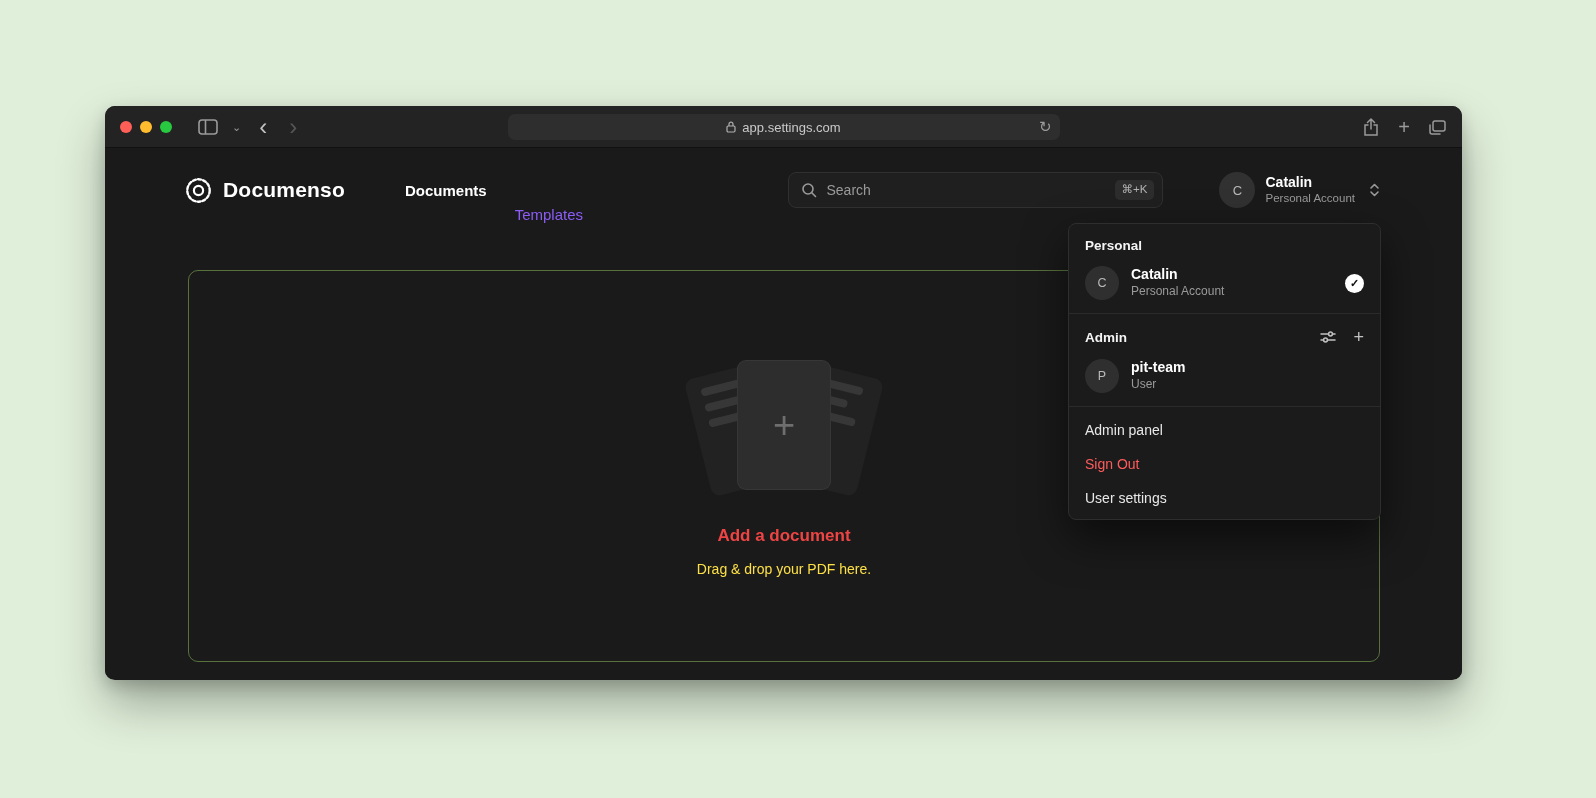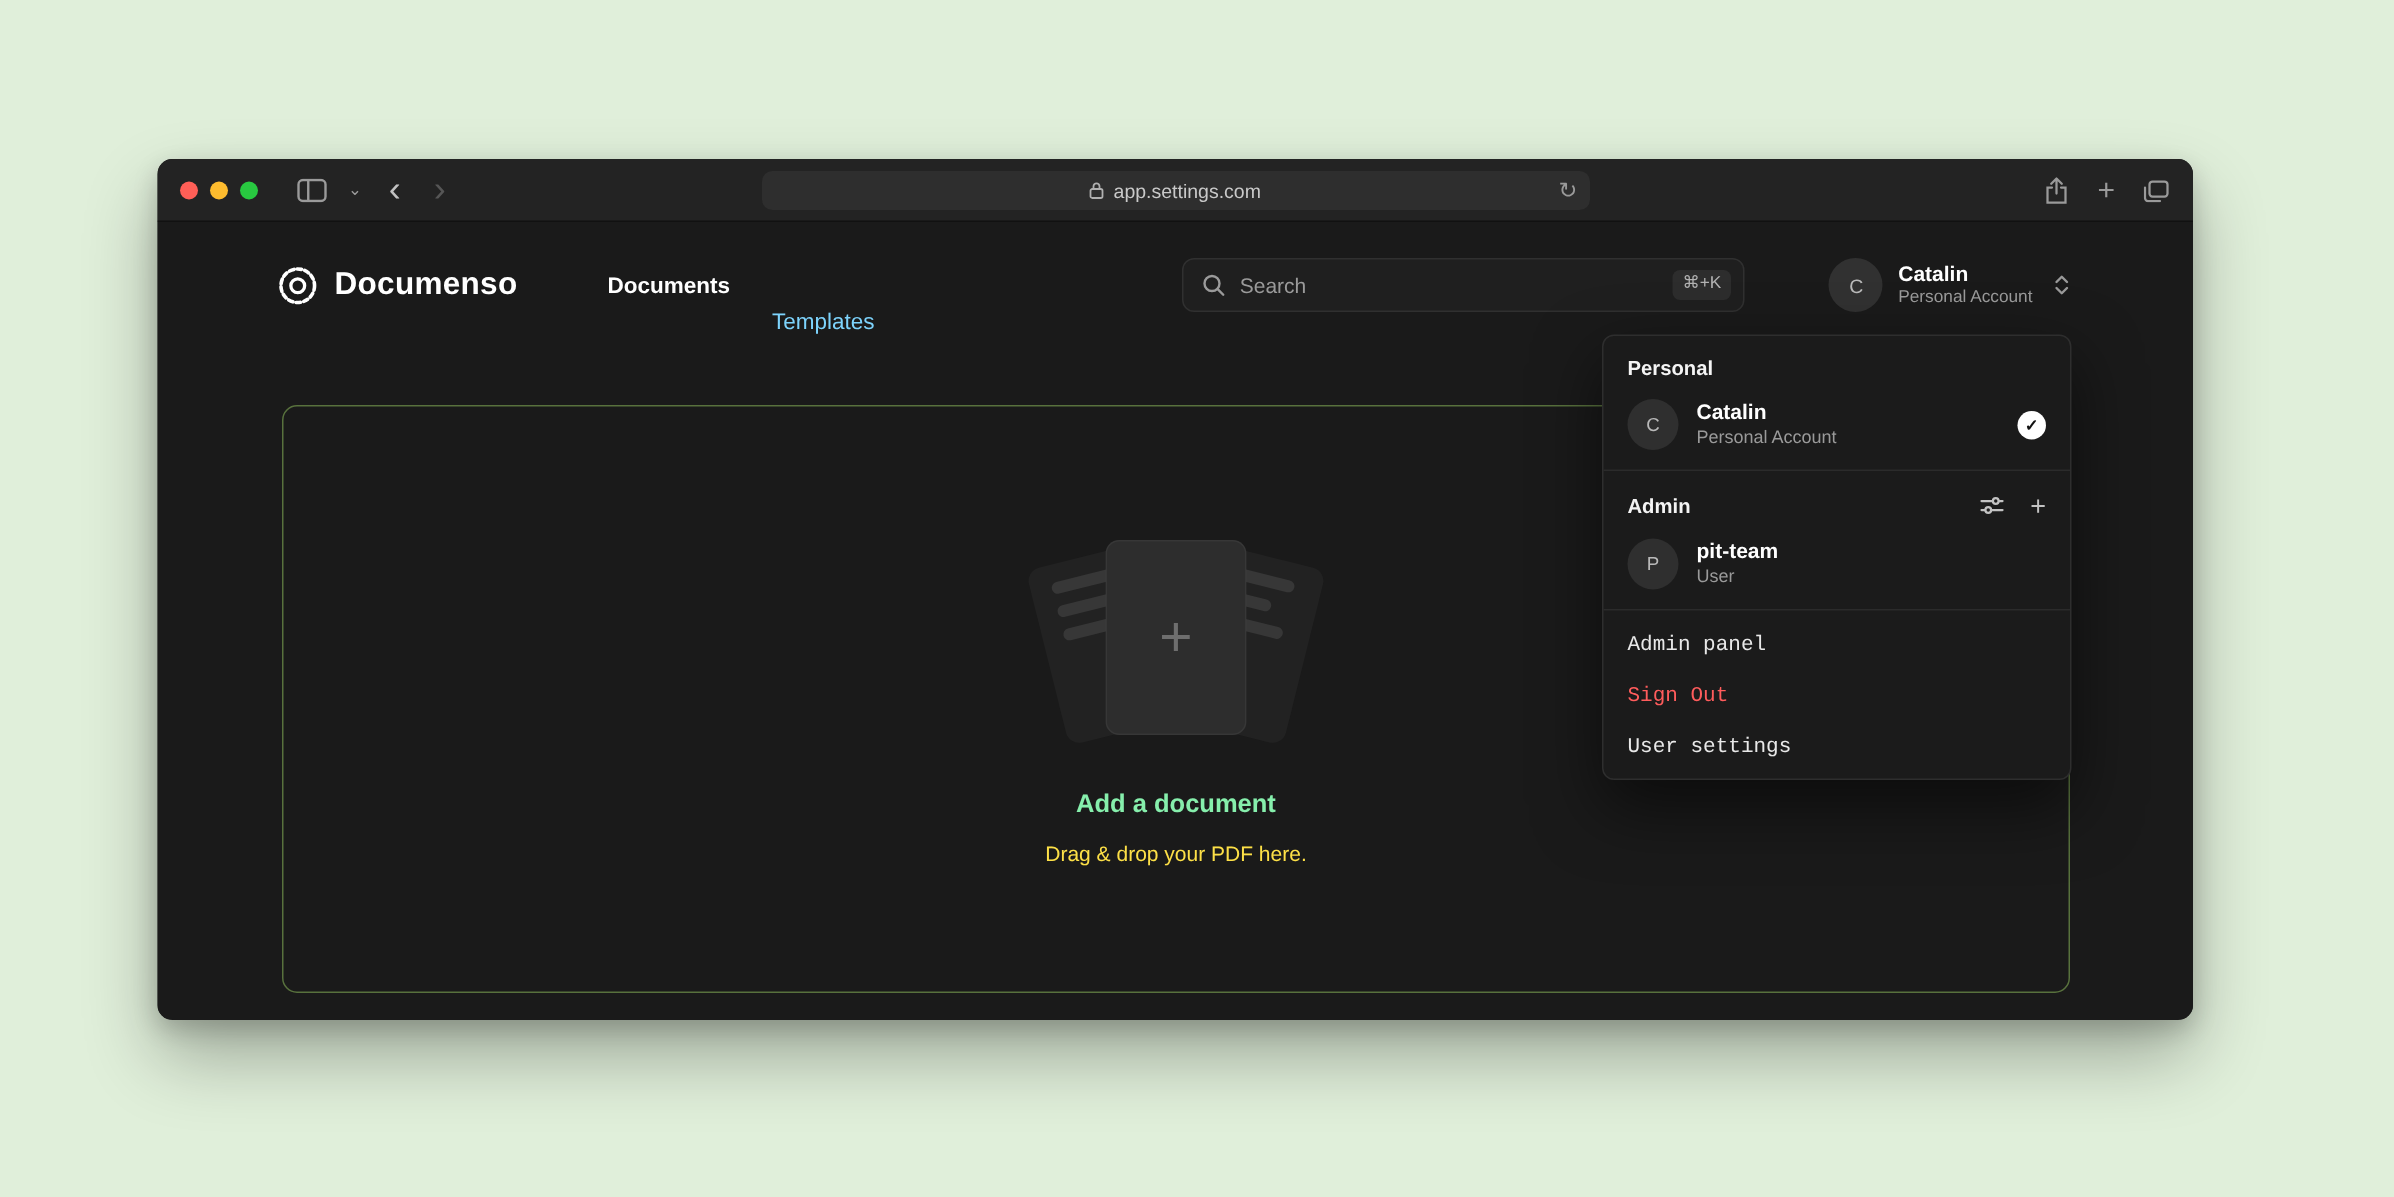--- a/index.html
+++ b/index.html
@@ -48,21 +48,21 @@
 
   .app-header {
     position: absolute; left: 80px; right: 82px; top: 22px; height: 40px;
     display: flex; align-items: center;
   }
   .brand { display: flex; align-items: center; gap: 11px; cursor: pointer; background: none; border: none; }
   .brand-name { color: #ffffff; font-size: 21px; font-weight: 700; letter-spacing: .2px; font-family: "Liberation Sans", sans-serif; }
   .main-nav { display: flex; align-items: center; gap: 28px; margin-left: 60px; }
   .nav-link { background: none; border: none; font-size: 15px; font-weight: 600; cursor: pointer; font-family: Liberation Sans, sans-serif; }
   .nav-link.active { color: #ffffff; }
-  .nav-link.inactive { color: #7dd3fc; font-weight: 500; margin-top: 48px; }
+  .nav-link.inactive { color: #8b5cf6; font-weight: 500; margin-top: 48px; }
 
   .searchbox {
     margin-left: auto;
     width: 375px; height: 36px; border-radius: 8px;
     background: #1f1f1f; border: 1px solid #303030;
     display: flex; align-items: center; padding: 0 8px 0 12px; cursor: text; justify-content: center;
   }
   .searchbox input {
     flex: 1; background: transparent; border: none; outline: none;
     color: #e3e3e3; font-size: 14px; margin-left: 9px; font-family: inherit;
@@ -105,21 +105,21 @@
   .card.left  { width: 90px; height: 120px; left: 18px; top: 12px; transform: rotate(-14deg); opacity: .85; }
   .card.right { width: 90px; height: 120px; right: 18px; top: 12px; transform: rotate(14deg); opacity: .85; }
   .card.center {
     width: 94px; height: 130px; left: 58px; top: 4px;
     background: #2d2d2d; border: 1px solid rgba(255,255,255,.05); z-index: 2;
     display: flex; align-items: center; justify-content: center;
   }
   .bar { height: 8px; border-radius: 4px; background: #3d3d3d; margin-bottom: 8px; }
   .bar.b1 { width: 58px; } .bar.b2 { width: 46px; } .bar.b3 { width: 58px; }
   .card-plus { color: #6e6e6e; font-size: 38px; font-weight: 300; line-height: 1; }
-  .dz-title { color: #86efac; font-size: 17px; font-weight: 700; margin-bottom: 15px; }
+  .dz-title { color: #ef4444; font-size: 17px; font-weight: 700; margin-bottom: 15px; }
   .dz-sub { color: #fde047; font-size: 14px; text-align: center; }
 
   
   .menu {
     position: absolute; left: 963px; top: 75px; width: 313px;
     background: #1b1b1b; border: 1px solid #2e2e2e; border-radius: 8px;
     box-shadow: 0 18px 44px rgba(0,0,0,.55);
     padding: 4px 0; z-index: 10;
   }
   .menu-label { color: #f4f4f4; font-size: 13.5px; font-weight: 700; padding: 10px 16px 6px; }
@@ -135,21 +135,21 @@
     background: #ffffff; color: #111; font-size: 11px; font-weight: 700;
     display: flex; align-items: center; justify-content: center;
   }
   .menu-div { height: 1px; background: #2b2b2b; margin: 6px 0; }
   .teams-row { display: flex; align-items: center; padding: 8px 16px 6px; }
   .teams-icons { margin-left: auto; display: flex; align-items: center; gap: 17px; }
   .icon-btn { background: none; border: none; color: #c2c2c2; cursor: pointer; display: flex; padding: 0; font-family: inherit; }
   .teams-plus { font-size: 18px; line-height: 1; color: #c2c2c2; }
   .menu-item {
     display: block; width: 100%; text-align: left;
-    background: none; border: none; cursor: pointer; font-family: Liberation Mono, monospace;
+    background: none; border: none; cursor: pointer; font-family: Liberation Sans, sans-serif;
     color: #e8e8e8; font-size: 14px; padding: 9px 16px;
   }
   .menu-item.danger { color: #ff5c5c; }
 
   svg { display: block; }
 </style>
 </head>
 <body>
 
 <div class="window">

